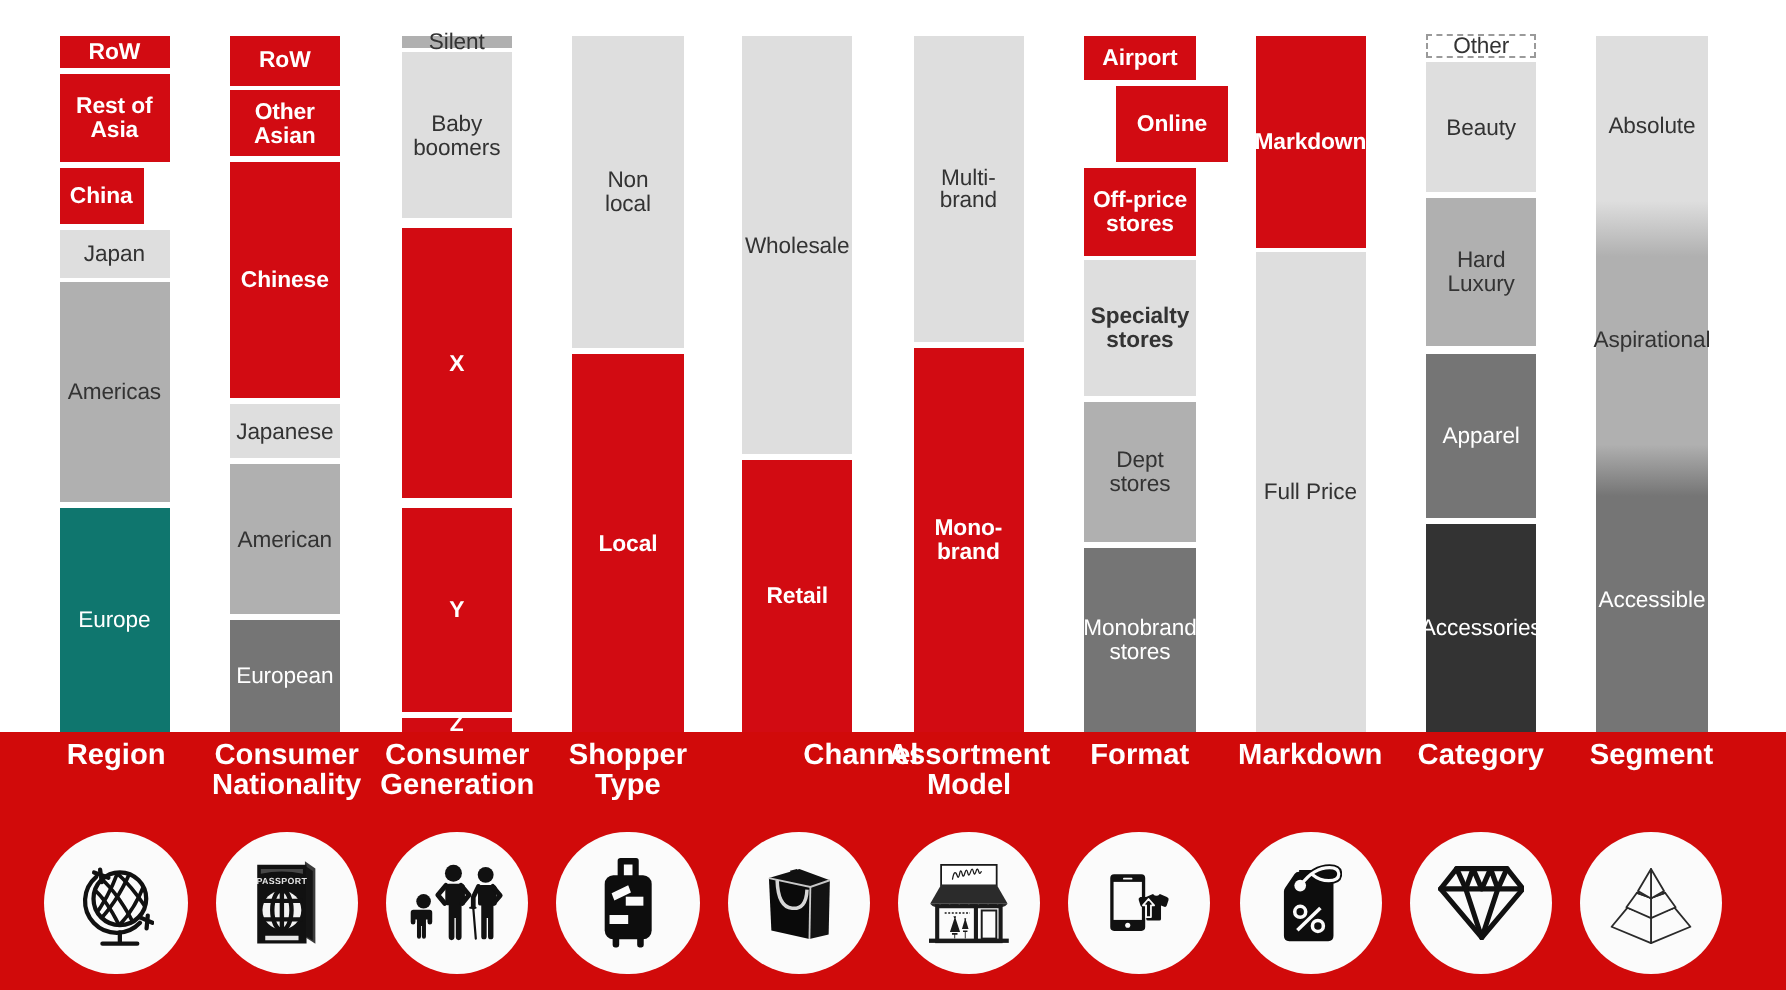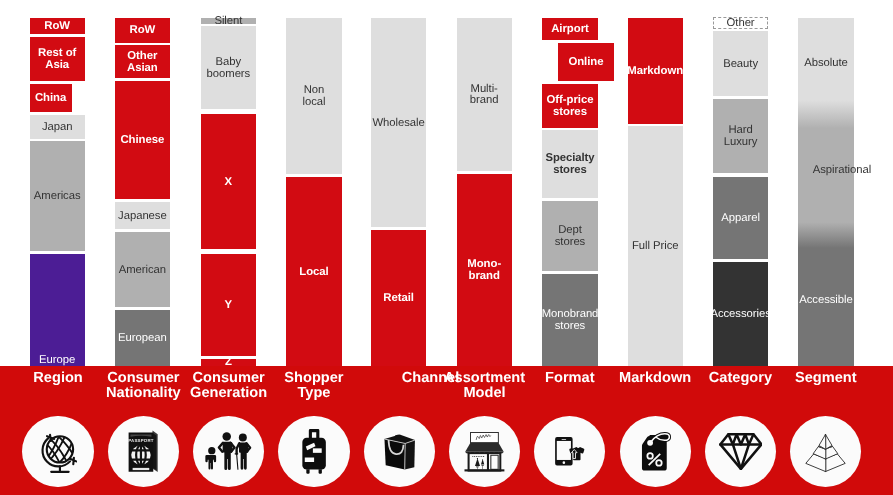--- a/index.html
+++ b/index.html
@@ -41,21 +41,21 @@
         </div>
         <div class="seg bold" style="left: 0px; width: 42px; top: 84.2px; height: 28.2px; background: rgb(210, 11, 18); color: rgb(255, 255, 255);">
           <span class="seg-label">China</span>
         </div>
         <div class="seg" style="left: 0px; width: 55.2px; top: 115px; height: 24px; background: rgb(222, 222, 222); color: rgb(51, 51, 51);">
           <span class="seg-label">Japan</span>
         </div>
         <div class="seg" style="left: 0px; width: 55.2px; top: 141.4px; height: 109.4px; background: rgb(176, 176, 176); color: rgb(51, 51, 51);">
           <span class="seg-label">Americas</span>
         </div>
-        <div class="seg" style="left: 0px; width: 55.2px; top: 253.8px; height: 112.2px; background: #4c1d95; color: rgb(255, 255, 255); align-items: flex-end;">
+        <div class="seg" style="left: 0px; width: 55.2px; top: 253.8px; height: 112.2px; background: #0f766e; color: rgb(255, 255, 255);">
           <span class="seg-label">Europe</span>
         </div>
       </div>
       <div class="column" style="left: 114.8px; width: 55.2px;">
         <div class="seg bold" style="left: 0px; width: 55.2px; top: 17.6px; height: 25.3px; background: rgb(210, 11, 18); color: rgb(255, 255, 255);">
           <span class="seg-label">RoW</span>
         </div>
         <div class="seg bold" style="left: 0px; width: 55.2px; top: 45.4px; height: 33px; background: rgb(210, 11, 18); color: rgb(255, 255, 255);">
           <span class="seg-label">Other
 Asian</span>
@@ -166,21 +166,21 @@
         </div>
         <div class="seg" style="left: 0px; width: 55.2px; top: 261.7px; height: 104.3px; background: rgb(51, 51, 51); color: rgb(255, 255, 255);">
           <span class="seg-label">Accessories</span>
         </div>
       </div>
       <div class="column" style="left: 798.4px; width: 55.2px;">
         <div class="gradient-bar" style="position: absolute; left: 0px; width: 55.2px; top: 17.6px; height: 348.4px; background: linear-gradient(rgb(222, 222, 222) 0%, rgb(222, 222, 222) 23.7%, rgb(176, 176, 176) 31.7%, rgb(176, 176, 176) 58.7%, rgb(117, 117, 117) 66.1%, rgb(117, 117, 117) 100%);"></div>
         <div class="seg" style="left: 0px; width: 55.2px; top: 54px; height: 18px; color: rgb(51, 51, 51);">
           <span class="seg-label">Absolute</span>
         </div>
-        <div class="seg" style="left: 0px; width: 55.2px; top: 161px; height: 18px; color: rgb(51, 51, 51); padding-left: 16px;">
+        <div class="seg" style="left: 0px; width: 55.2px; top: 161px; height: 18px; color: rgb(51, 51, 51);">
           <span class="seg-label">Aspirational</span>
         </div>
         <div class="seg" style="left: 0px; width: 55.2px; top: 291px; height: 18px; color: rgb(255, 255, 255);">
           <span class="seg-label">Accessible</span>
         </div>
       </div>
     </div>
   <div class="footer-band"></div>
   <div id="labels-layer">
       <div class="hlabel" style="left: -1.95px; width: 120px;">Region</div>

